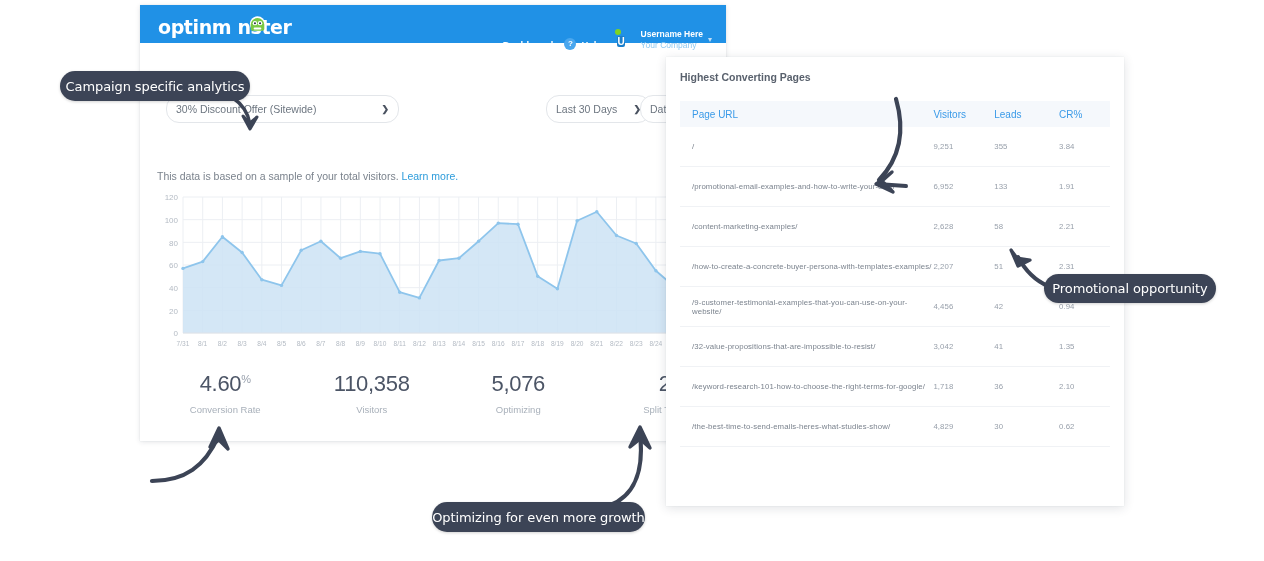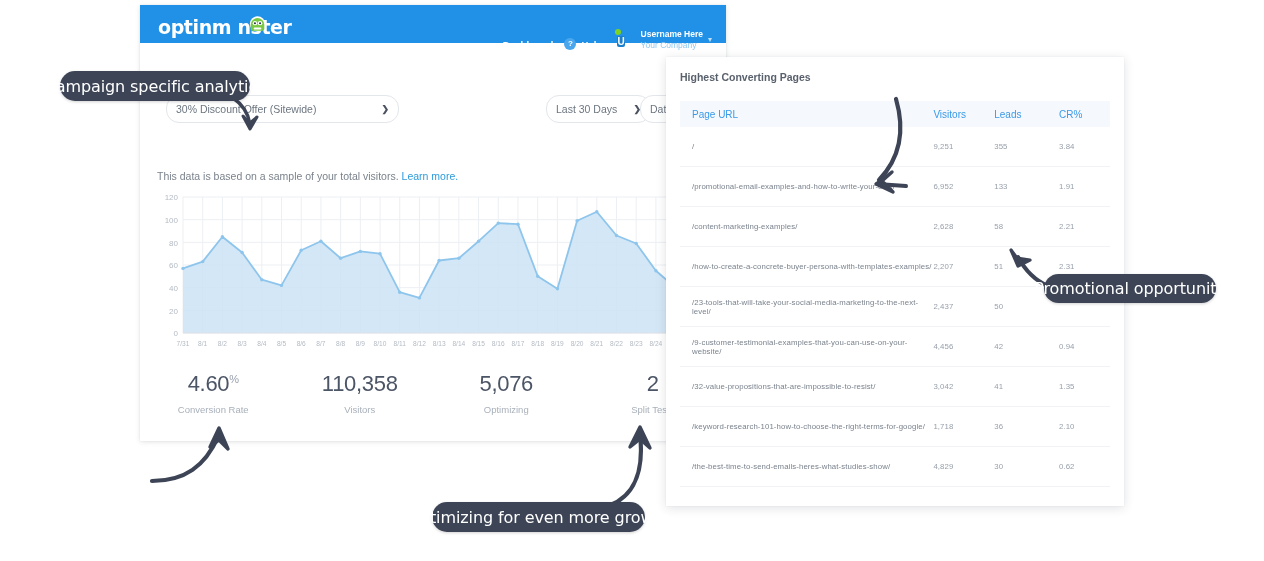--- a/index.html
+++ b/index.html
@@ -66,21 +66,21 @@
     position:absolute;left:17px;top:165px;font-size:10.5px;color:#7b838d;
   }
   .sample-note a{color:#2d9cdb;text-decoration:none;}
 
   
   .chart-wrap{position:absolute;left:17px;top:186px;width:560px;height:168px;}
   .chart-svg{display:block;}
 
   
   .stats{
-    position:absolute;left:0;top:366px;width:586px;height:62px;display:flex;
+    position:absolute;left:12px;top:366px;width:586px;height:62px;display:flex;
   }
   .stat{flex:1;text-align:center;}
   .stat-val{font-size:22px;color:#4c5566;letter-spacing:-.3px;font-weight:400;}
   .stat-val .pct{font-size:11px;color:#9aa2ae;vertical-align:super;}
   .stat-lbl{font-size:9.5px;color:#a8b0ba;margin-top:7px;}
 
   
   .table-card{
     position:absolute;left:666px;top:57px;width:458px;height:449px;
     background:#ffffff;
@@ -101,21 +101,21 @@
   .trow{
     display:flex;height:39px;align-items:center;border-bottom:1px solid #f0f2f5;
   }
   .trow div{font-size:7.8px;color:#98a0ab;letter-spacing:.1px;}
   .trow .c-url{color:#7b838e;}
 
   
   .bubble{
     position:absolute;background:#3c4456;color:#ffffff;border-radius:20px;
     font-family:"DejaVu Sans", sans-serif;
-    font-size:16px;display:flex;align-items:center;justify-content:center;
+    font-size:13px;display:flex;align-items:center;justify-content:center;
     letter-spacing:-.1px;white-space:nowrap;
     box-shadow:0 1px 3px rgba(0,0,0,.18);
   }
   #bubble-campaign{left:60px;top:71px;width:190px;height:30px;}
   #bubble-lead{left:866px;top:69px;width:158px;height:30px;font-size:13px;}
   #bubble-promo{left:1044px;top:274px;width:172px;height:29px;}
   #bubble-real{left:48px;top:468px;width:102px;height:29px;}
   #bubble-growth{left:432px;top:502px;width:213px;height:30px;}
   .arrows{position:absolute;left:0;top:0;width:1264px;height:561px;pointer-events:none;}
 </style>
@@ -331,26 +331,20 @@
             <div class="c-lead">58</div>
             <div class="c-cr">2.21</div>
           </div>
           <div class="trow">
             <div class="c-url">/how-to-create-a-concrete-buyer-persona-with-templates-examples/</div>
             <div class="c-vis">2,207</div>
             <div class="c-lead">51</div>
             <div class="c-cr">2.31</div>
           </div>
           <div class="trow">
-            <div class="c-url">/23-tools-that-will-take-your-social-media-marketing-to-the-next-level/</div>
-            <div class="c-vis">2,437</div>
-            <div class="c-lead">50</div>
-            <div class="c-cr"></div>
-          </div>
-          <div class="trow">
             <div class="c-url">/9-customer-testimonial-examples-that-you-can-use-on-your-website/</div>
             <div class="c-vis">4,456</div>
             <div class="c-lead">42</div>
             <div class="c-cr">0.94</div>
           </div>
           <div class="trow">
             <div class="c-url">/32-value-propositions-that-are-impossible-to-resist/</div>
             <div class="c-vis">3,042</div>
             <div class="c-lead">41</div>
             <div class="c-cr">1.35</div>

